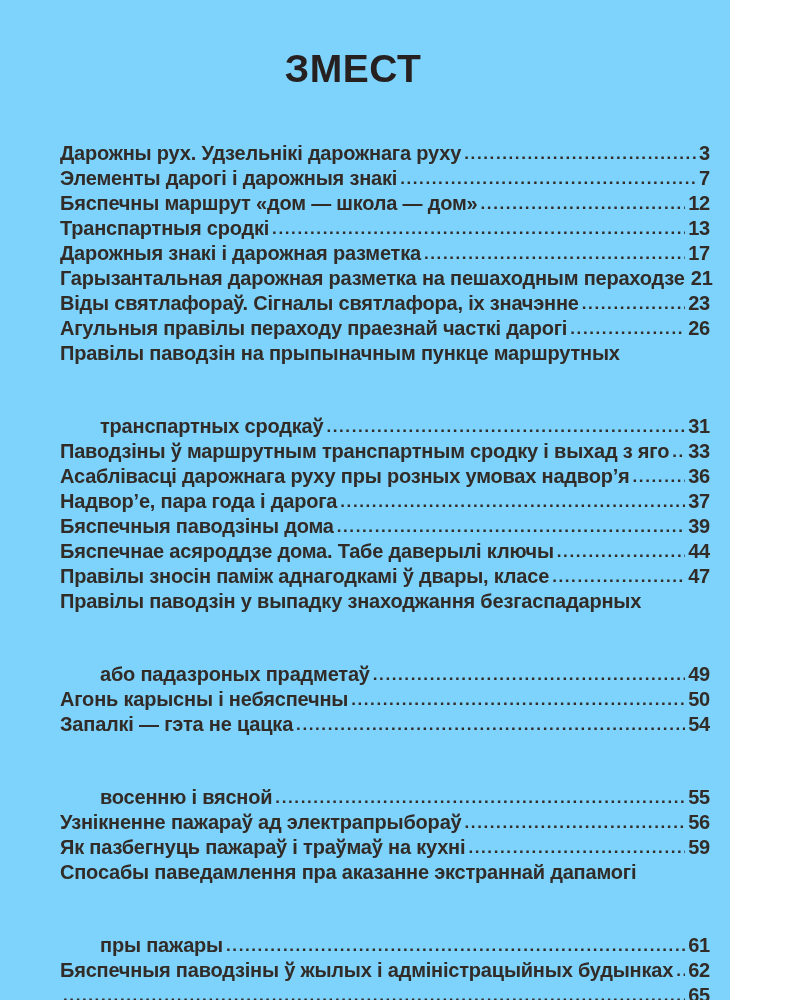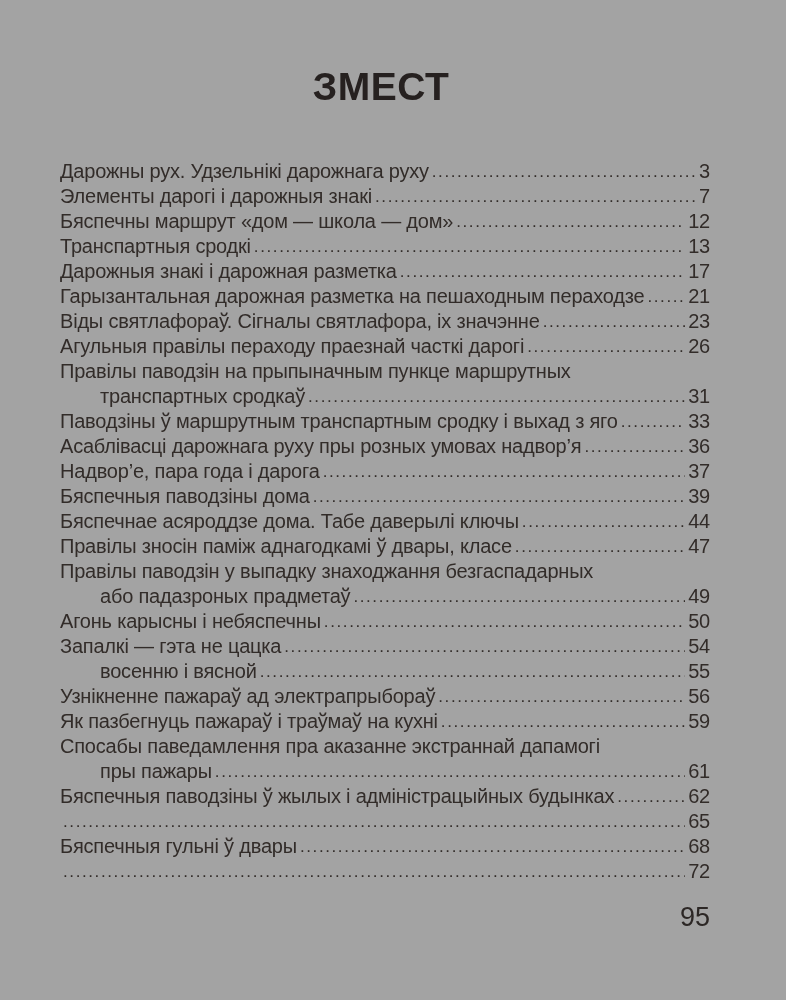--- a/index.html
+++ b/index.html
@@ -2,28 +2,28 @@
 <html><head>
 <meta charset="utf-8">
 <style>
   html, body {
     margin: 0;
     padding: 0;
     background: #ffffff;
   }
   .page {
     position: relative;
-    width: 786px;
+    width: 730px;
     height: 1000px;
-    background: #a3a3a3;
+    background: #7dd3fc;
     font-family: "Liberation Sans", sans-serif;
     color: #322c29;
     overflow: hidden;
     box-sizing: border-box;
-    padding: 61px 76px 0 60px;
+    padding: 43px 76px 0 60px;
   }
   .title {
     margin: 0 0 46px 0;
     padding-right: 8px; 
     text-align: center;
     font-size: 39px;
     line-height: 52px;
     font-weight: bold;
     letter-spacing: 0.5px;
     color: #262120;
@@ -32,23 +32,25 @@
     width: 650px;
   }
   .toc-row {
     display: flex;
     align-items: flex-start;
     height: 25px;
     line-height: 25px;
     font-size: 20px;
     letter-spacing: -0.2px;
     white-space: nowrap;
+    font-weight: bold;
   }
   .toc-row.indent {
     padding-left: 40px;
+    margin-top: 48px;
   }
   .toc-row .entry-text {
     flex: 0 0 auto;
   }
   .toc-row .dot-leader {
     flex: 1 1 auto;
     min-width: 0;
     overflow: hidden;
     margin: 0 1px 0 3px;
     font-size: 17px;

